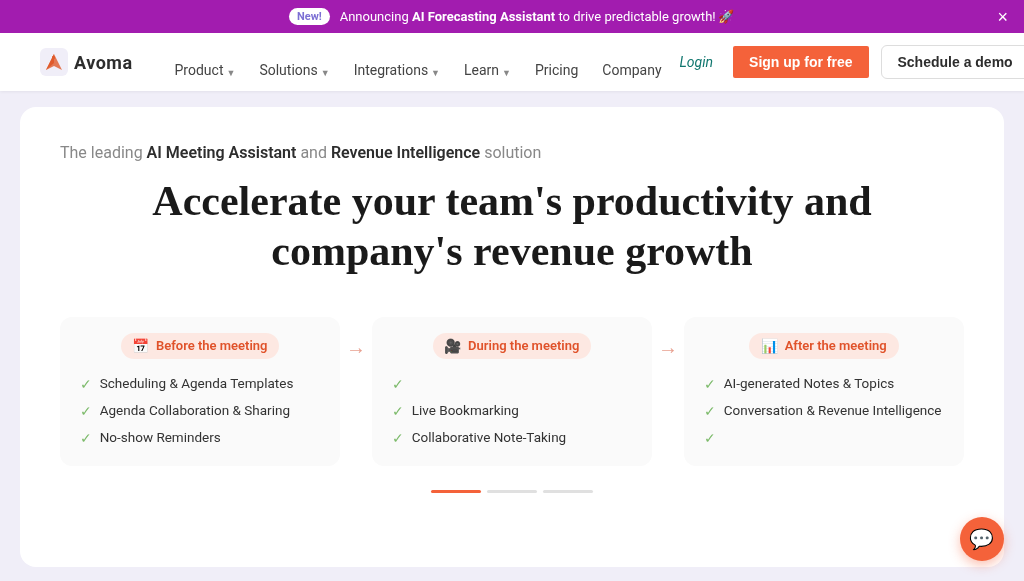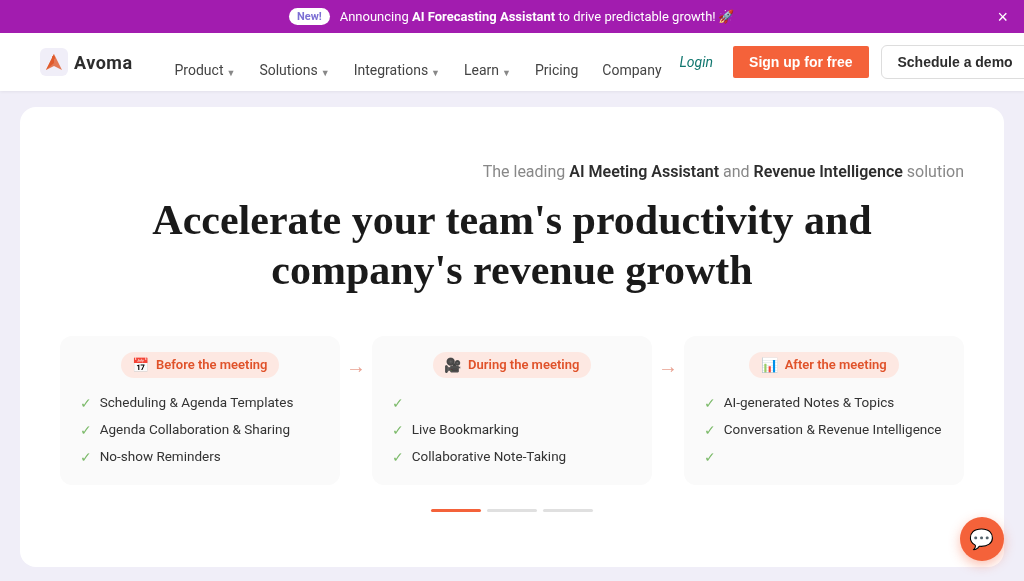--- a/index.html
+++ b/index.html
@@ -140,26 +140,25 @@
     .main-content {
       background: white;
       margin: 16px 20px;
       border-radius: 16px;
       padding: 36px 40px 30px;
       min-height: 460px;
     }
 
     
     .hero-subtitle {
-      text-align: right;
+      text-align: left;
       font-size: 16px;
       color: #888;
       margin-bottom: 14px;
       font-weight: 400;
-      margin-top: 19px;
     }
     .hero-subtitle .highlight {
       color: #2d2d2d;
       font-weight: 600;
     }
     .hero-title {
       text-align: center;
       font-size: 42px;
       font-weight: 800;
       color: #1a1a1a;

